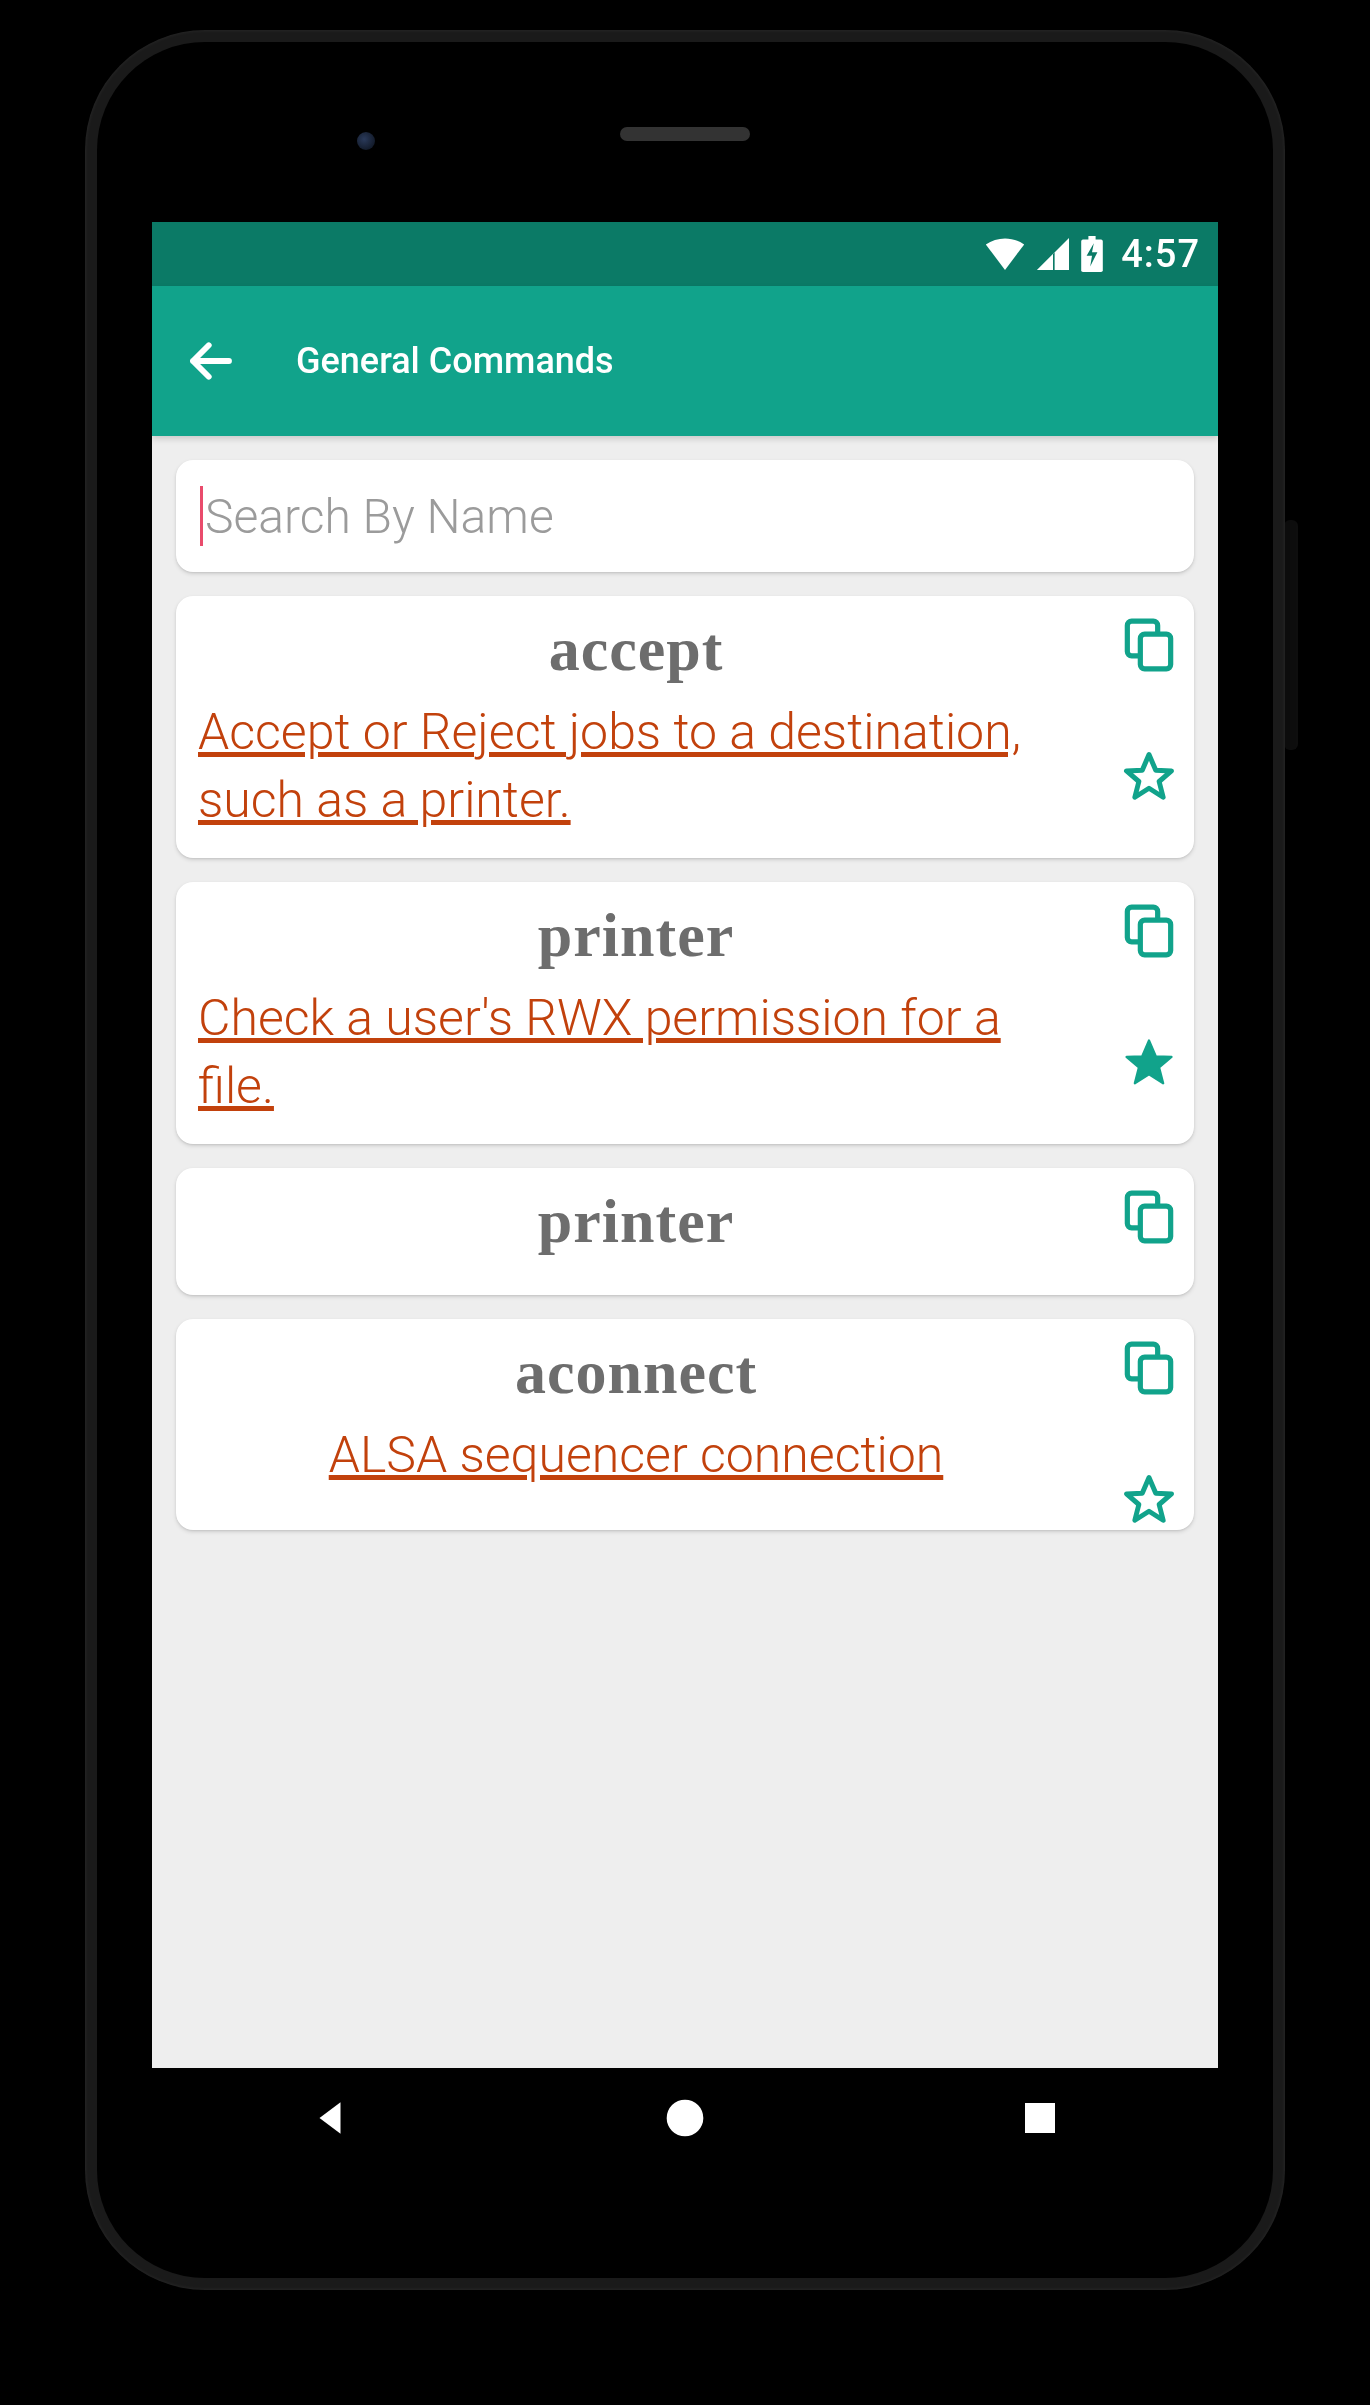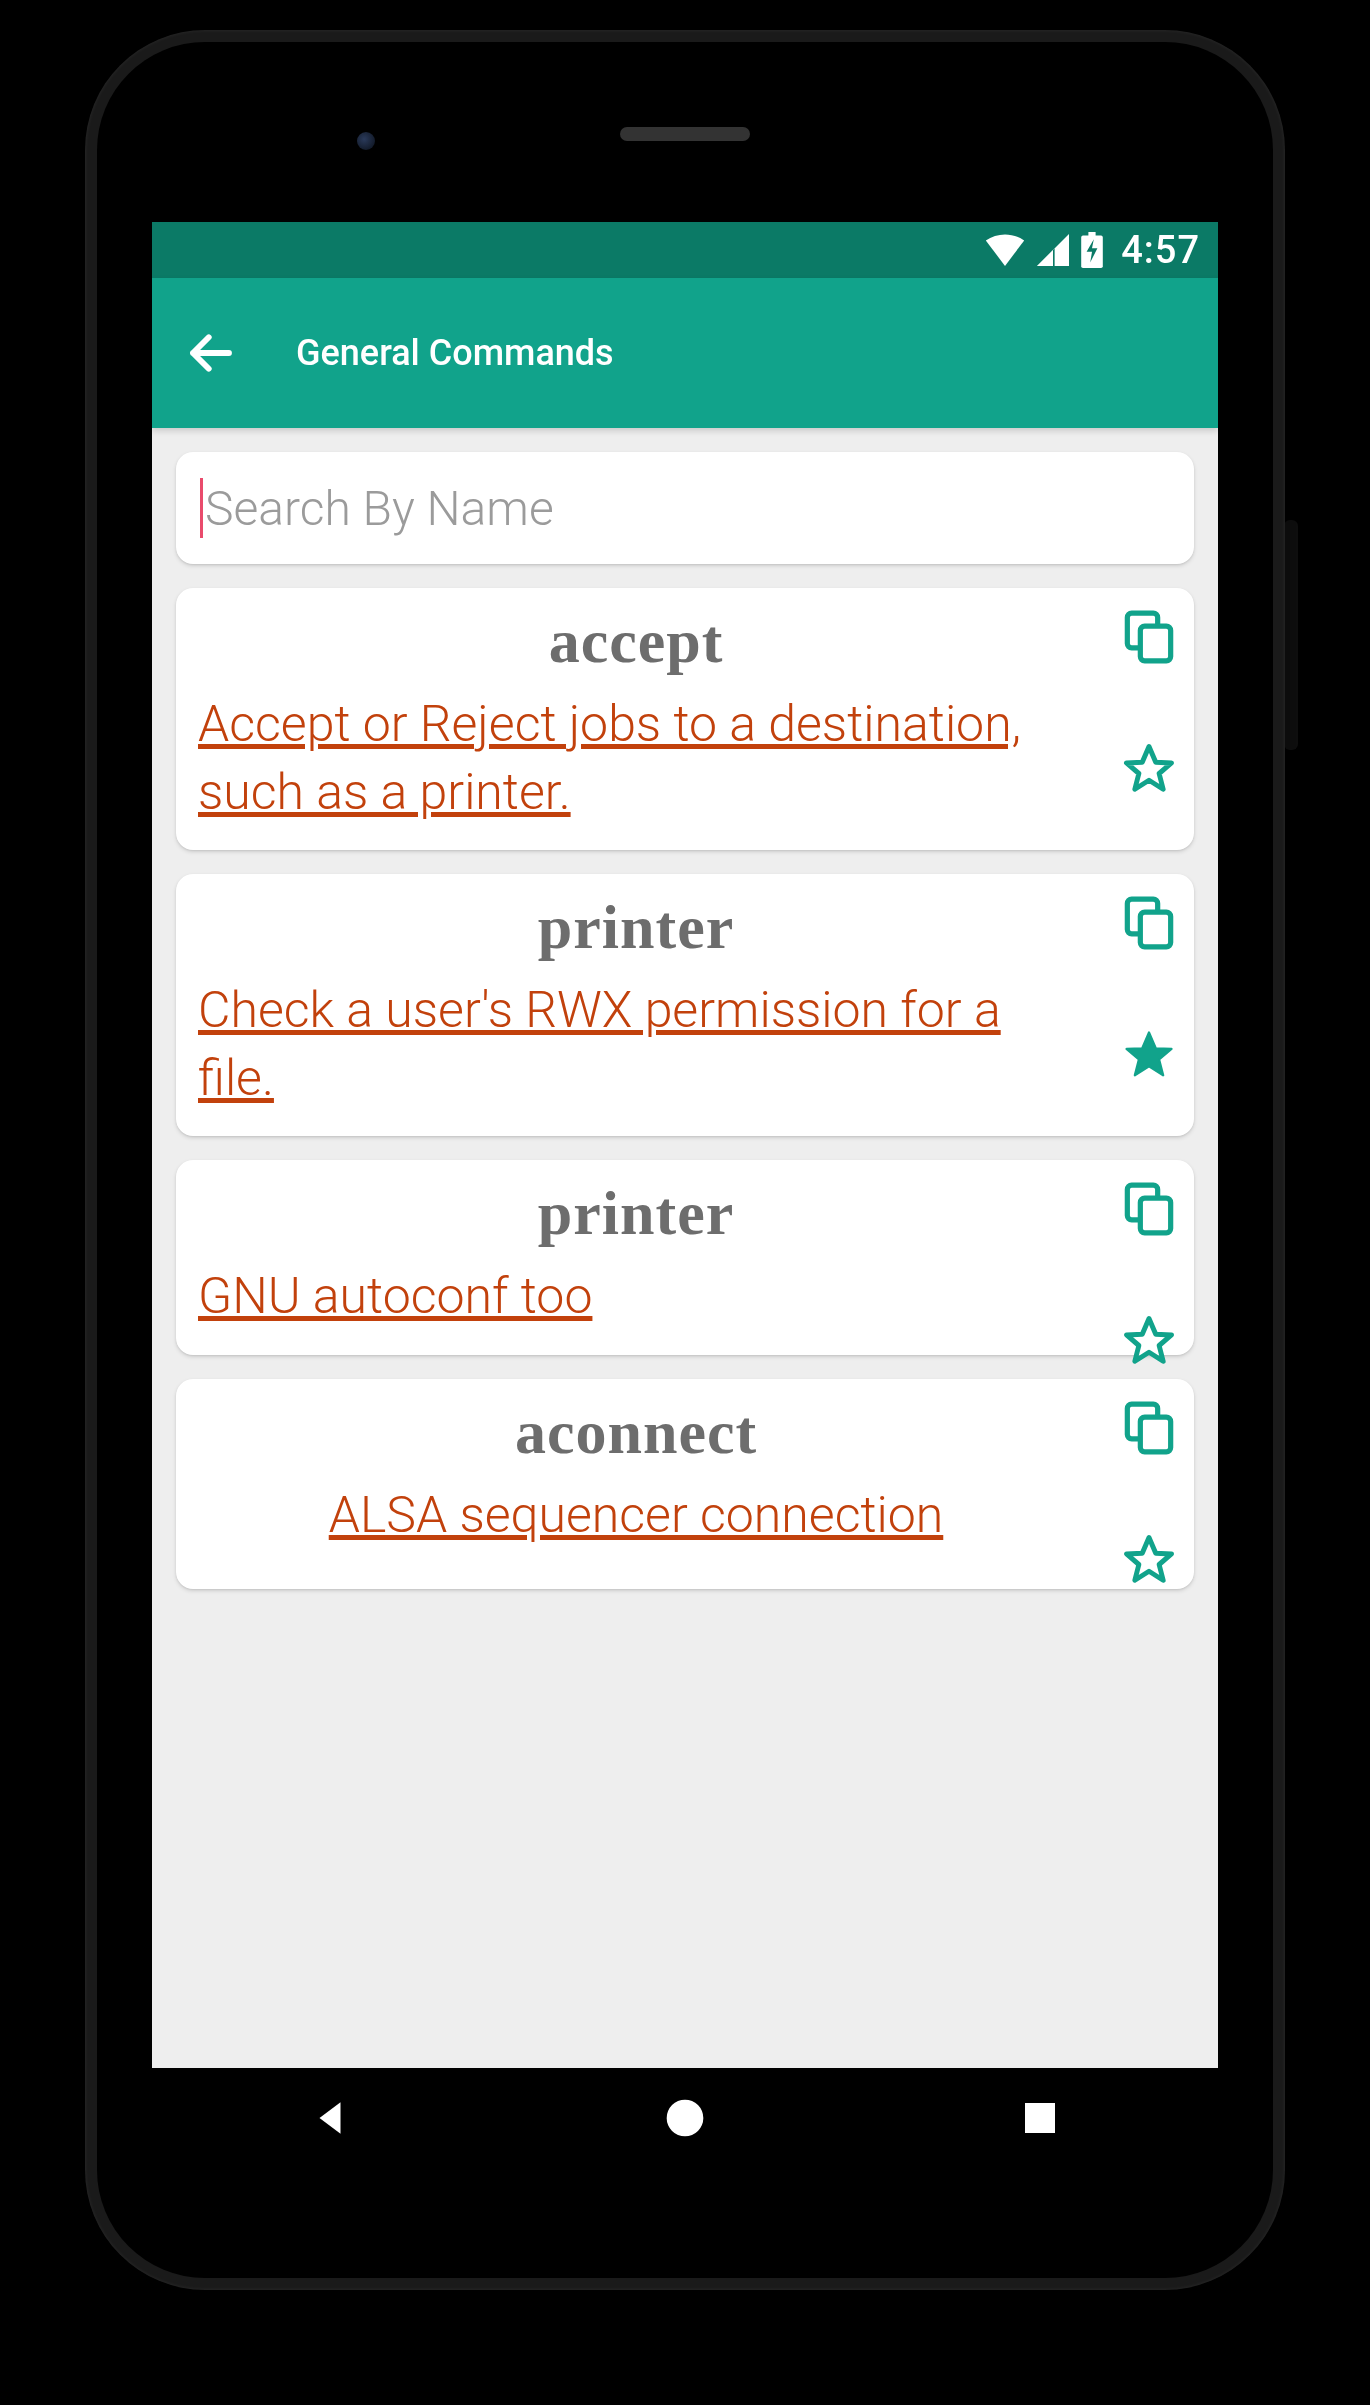--- a/index.html
+++ b/index.html
@@ -65,21 +65,21 @@
     position: absolute;
     top: 180px;
     left: 55px;
     right: 55px;
     bottom: 190px;
     background: #eeeeee;
     overflow: hidden;
   }
   
   .status-bar {
-    height: 56px;
+    height: 64px;
     background: #0b7a66;
     display: flex;
     align-items: center;
     justify-content: flex-end;
     padding: 0 18px;
     gap: 12px;
     color: #fff;
     font-size: 36px;
     font-weight: 500;
   }
@@ -274,21 +274,20 @@
             <div class="icon-btn">
               <svg width="54" height="54" viewBox="0 0 24 24">
                   <path fill="#11a38b" stroke="#11a38b" stroke-width="1" stroke-linejoin="round" d="M12 2 L15 9 L22 9.3 L16.5 14 L18.3 21 L12 17 L5.7 21 L7.5 14 L2 9.3 L9 9 Z"></path>
                 </svg>
             </div>
           </div>
         </div>
 
         <div class="cmd-card">
           <div class="cmd-title">printer</div>
-          <div class="cmd-desc">GNU autoconf too</div>
           <div class="card-actions">
             <div class="icon-btn">
               <svg width="52" height="58" viewBox="0 0 24 26">
                   <rect x="2" y="2" width="14" height="16" rx="2" fill="none" stroke="#11a38b" stroke-width="2.4"></rect>
                   <rect x="8" y="8" width="14" height="16" rx="2" fill="#fff" stroke="#11a38b" stroke-width="2.4"></rect>
                 </svg>
             </div>
             <div class="icon-btn">
               <svg width="54" height="54" viewBox="0 0 24 24">
                   <path fill="none" stroke="#11a38b" stroke-width="2.2" stroke-linejoin="round" d="M12 2 L15 9 L22 9.3 L16.5 14 L18.3 21 L12 17 L5.7 21 L7.5 14 L2 9.3 L9 9 Z"></path>

